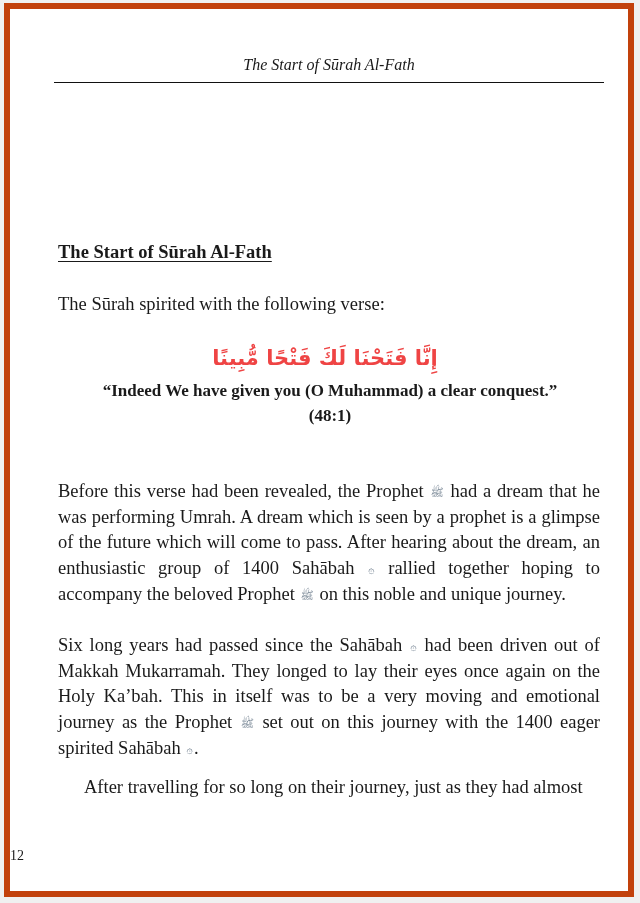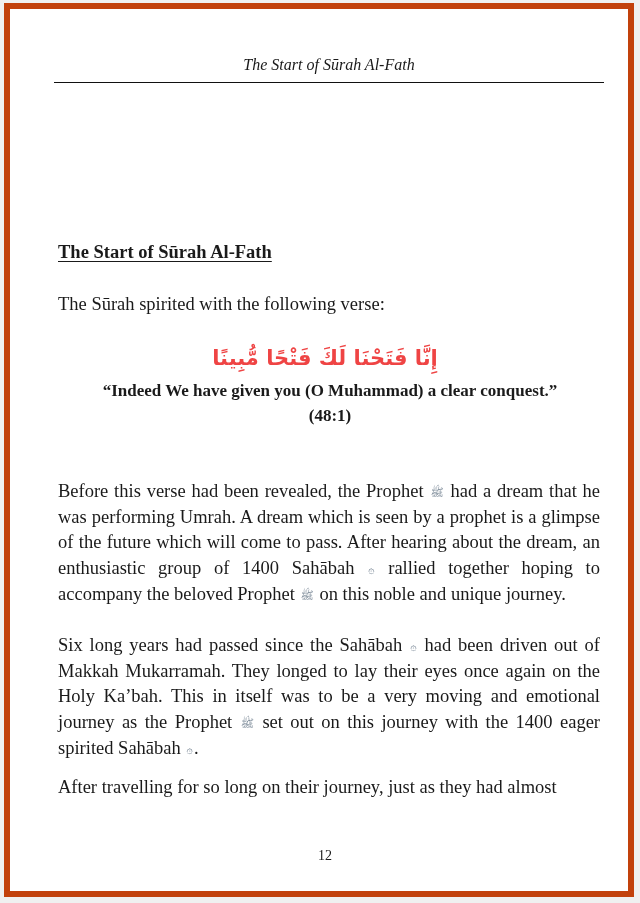--- a/index.html
+++ b/index.html
@@ -78,21 +78,21 @@
       font-family: "DejaVu Sans", sans-serif;
       font-size: 11px;
       color: #6a7a8a;
       vertical-align: 1px;
       padding: 0 1px;
     }
     .page-number {
       position: absolute;
       left: 0; top: 838px;
       width: 630px;
-      text-align: center;
+      text-align: left;
       font-size: 14px;
       line-height: 18px;
     }
   </style>
 </head>
 <body>
 
 <div class="page serif">
 
   <div class="running-header serif">The Start of Sūrah Al-Fath</div>
@@ -119,16 +119,16 @@
 
   <p class="para serif" style="top:624px;">
     <span>Six long years had passed since the Sahābah</span>
     <span class="honorific">۞</span>
     <span>had been driven out of Makkah Mukarramah. They longed to lay their eyes once again on the Holy Ka’bah. This in itself was to be a very moving and emotional journey as the Prophet</span>
     <span class="honorific">ﷺ</span>
     <span>set out on this journey with the 1400 eager spirited Sahābah</span>
     <span class="honorific">۞</span><span>.</span>
   </p>
 
-  <p class="para serif" style="top:766px;">After travelling for so long on their journey, just as they had almost</p>
+  <p class="para serif" style="top:766px;margin-left:26px;">After travelling for so long on their journey, just as they had almost</p>
 
   <div class="page-number serif">12</div>
 </div>
 
 </body></html>

